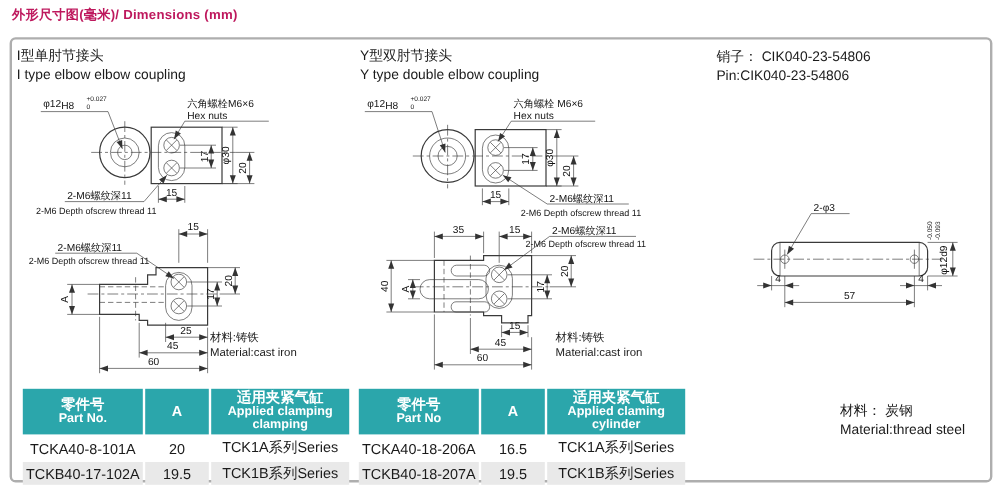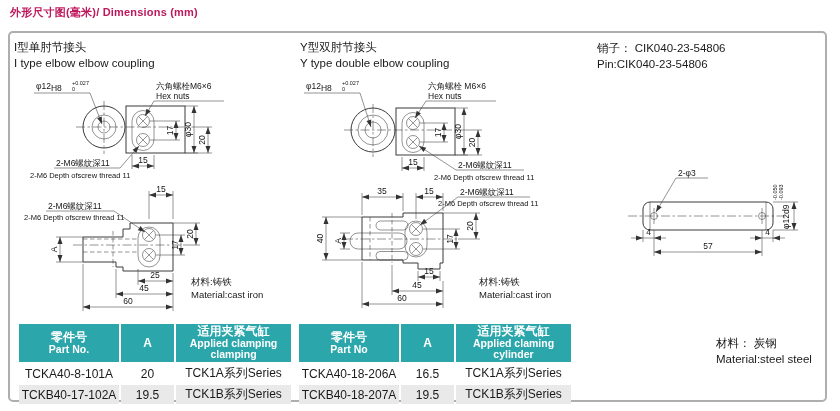--- a/index.html
+++ b/index.html
@@ -1,21 +1,21 @@
 <!DOCTYPE html>
 <html><head>
 <meta charset="utf-8">
 <style>
   html,body{margin:0;padding:0;background:#fff;}
   .stage{position:relative;width:840px;height:411px;background:#fff;font-family:"Liberation Sans",sans-serif;overflow:hidden;}
   .page-title{position:absolute;left:10px;top:5px;font-size:11px;font-weight:bold;color:#be185d;letter-spacing:.2px;}
   .frame{position:absolute;left:8px;top:31px;width:819px;height:371px;border:2px solid #aeaeae;border-radius:5px;background:#fff;box-sizing:border-box;}
   .sec{position:absolute;font-size:11.5px;color:#1a1a1a;line-height:1.35;}
   .pininfo{position:absolute;font-size:11.5px;color:#1a1a1a;line-height:1.4;}
-  .mat{position:absolute;font-size:9.5px;color:#1a1a1a;line-height:1.35;margin-left:16px;}
+  .mat{position:absolute;font-size:9.5px;color:#1a1a1a;line-height:1.35;}
   .mat.big{font-size:11.5px;}
   svg.draw{position:absolute;overflow:visible;}
   .ol{fill:none;stroke:#3a3a3a;stroke-width:1;}
   .thin{fill:none;stroke:#3a3a3a;stroke-width:0.55;}
   .dim{fill:none;stroke:#3a3a3a;stroke-width:0.55;}
   .dash{stroke-dasharray:4.5 2.5;}
   .cl{stroke-dasharray:9 2.5 2.5 2.5;}
   text.d{font:8.5px "Liberation Sans",sans-serif;fill:#151515;}
   text.sm{font:7.5px "Liberation Sans",sans-serif;fill:#151515;}
   text.tiny{font:5.5px "Liberation Sans",sans-serif;fill:#151515;}
@@ -381,21 +381,21 @@
   <div class="mat" style="left:175px;top:276px">
     <div>材料:铸铁</div>
     <div>Material:cast iron</div>
   </div>
   <div class="mat" style="left:463px;top:276px">
     <div>材料:铸铁</div>
     <div>Material:cast iron</div>
   </div>
   <div class="mat big" style="left:700px;top:336px">
     <div>材料： 炭钢</div>
-    <div>Material:steel steel</div>
+    <div>Material:thread steel</div>
   </div>
 
   <table class="spec" style="left:17px;top:322px">
     <colgroup>
         <col style="width:100px">
         <col style="width:53px">
         <col style="width:115px">
       </colgroup>
     <thead>
       <tr>

